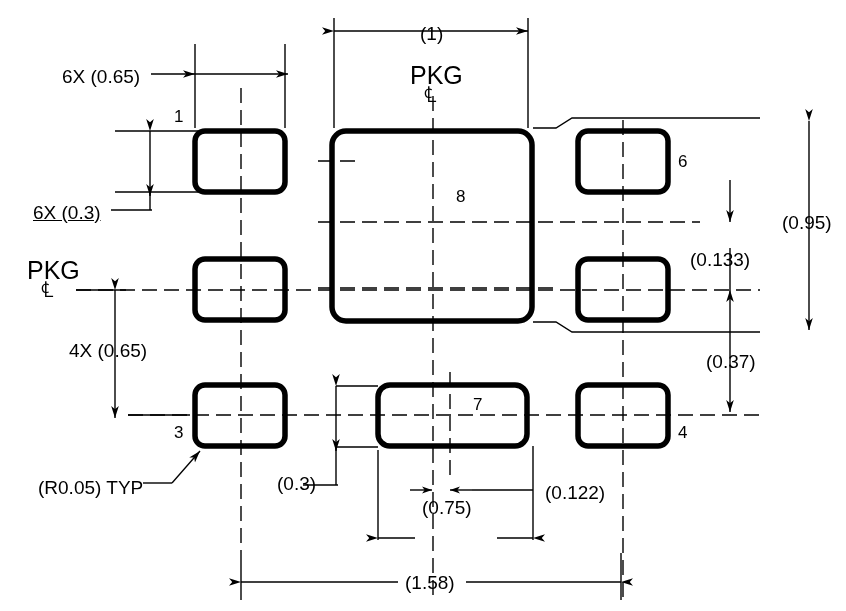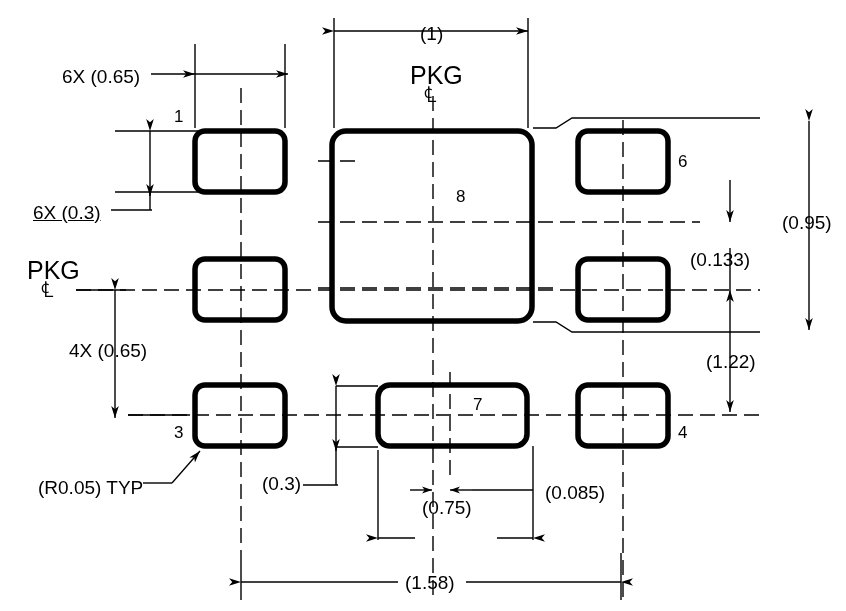--- a/index.html
+++ b/index.html
@@ -128,23 +128,23 @@
     </g>
   </svg>
 
   <div id="labels">
       <div class="lbl lbl-dim" style="left: 62px; top: 67px;">6X (0.65)</div>
       <div class="lbl lbl-dim" style="left: 33px; top: 203px; text-decoration: underline;">6X (0.3)</div>
       <div class="lbl lbl-dim" style="left: 69px; top: 341px;">4X (0.65)</div>
       <div class="lbl lbl-dim" style="left: 420px; top: 24px;">(1)</div>
       <div class="lbl lbl-dim" style="left: 782px; top: 213px;">(0.95)</div>
       <div class="lbl lbl-dim" style="left: 690px; top: 250px;">(0.133)</div>
-      <div class="lbl lbl-dim" style="left: 706px; top: 352px;">(1.22)</div>
-      <div class="lbl lbl-dim" style="left: 262px; top: 474px;">(0.3)</div>
-      <div class="lbl lbl-dim" style="left: 545px; top: 483px;">(0.085)</div>
+      <div class="lbl lbl-dim" style="left: 706px; top: 352px;">(0.37)</div>
+      <div class="lbl lbl-dim" style="left: 277px; top: 474px;">(0.3)</div>
+      <div class="lbl lbl-dim" style="left: 545px; top: 483px;">(0.122)</div>
       <div class="lbl lbl-dim" style="left: 422px; top: 498px;">(0.75)</div>
       <div class="lbl lbl-dim" style="left: 405px; top: 573px;">(1.58)</div>
       <div class="lbl lbl-dim" style="left: 14px; top: 478px; margin-left: 24px;">(R0.05) TYP</div>
       <div class="lbl lbl-pin" style="left: 174px; top: 108px;">1</div>
       <div class="lbl lbl-pin" style="left: 456px; top: 188px;">8</div>
       <div class="lbl lbl-pin" style="left: 678px; top: 153px;">6</div>
       <div class="lbl lbl-pin" style="left: 174px; top: 424px;">3</div>
       <div class="lbl lbl-pin" style="left: 473px; top: 396px;">7</div>
       <div class="lbl lbl-pin" style="left: 678px; top: 424px;">4</div>
       <div class="lbl lbl-pkg" style="left: 410px; top: 63px;">PKG</div>

